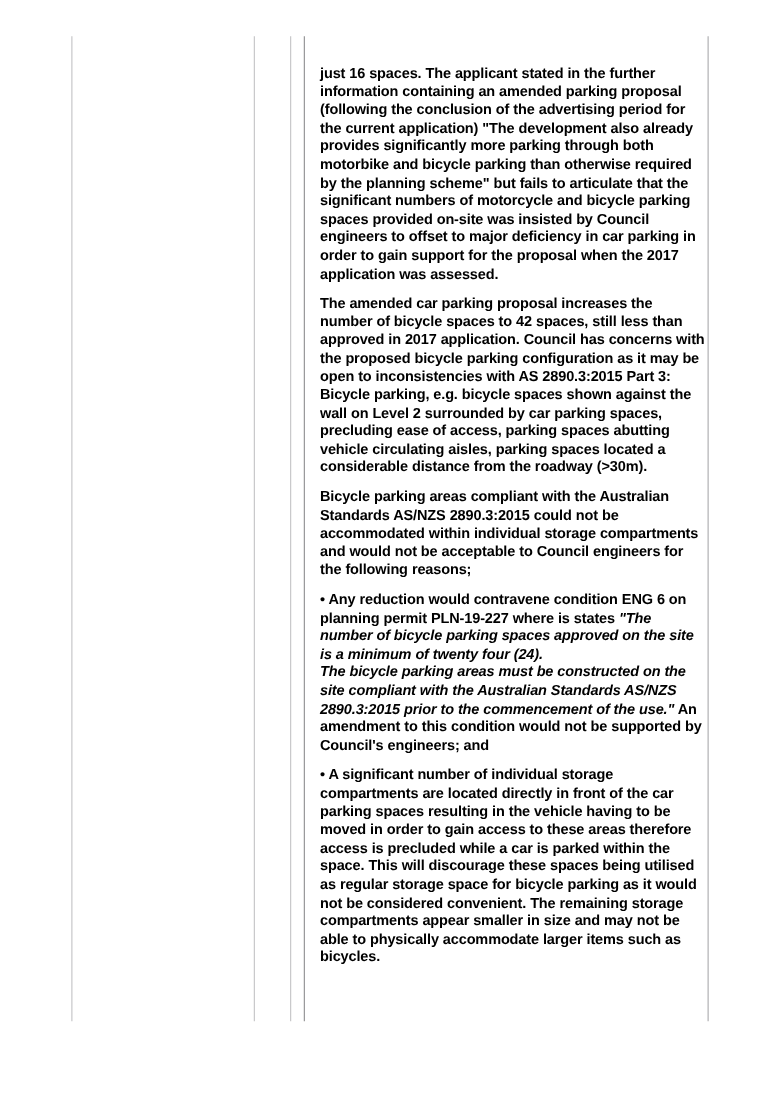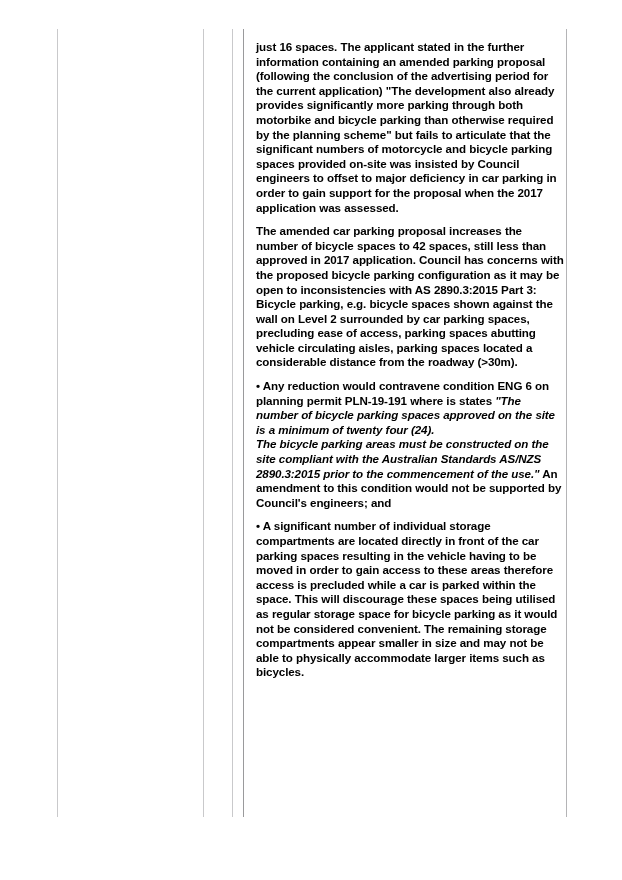--- a/index.html
+++ b/index.html
@@ -37,21 +37,21 @@
   .rule.r1 { left: 57px;  }
   .rule.r2 { left: 203px; }
   .rule.r3 { left: 232px; }
   .rule.r4 { left: 243px; background: #9a9a9c; }
   .rule.r5 { left: 566px; background: #b4b4b6; }
 
   
   .text-column {
     position: absolute;
     left: 256px;
-    top: 40px;
+    top: 52px;
     width: 310px;
   }
 
   .para {
     margin: 0 0 9px 0;
     font-size: 11.6px;
     line-height: 14.6px;
     font-weight: bold;
     color: #000000;
     letter-spacing: -0.1px;
@@ -77,21 +77,22 @@
   <div class="rule r3"></div>
   <div class="rule r4"></div>
   <div class="rule r5"></div>
 
   <div class="text-column">
 
     <p class="para">just 16 spaces. The applicant stated in the further information containing an amended parking proposal (following the conclusion of the advertising period for the current application) "The development also already provides significantly more parking through both motorbike and bicycle parking than otherwise required by the planning scheme" but fails to articulate that the significant numbers of motorcycle and bicycle parking spaces provided on-site was insisted by Council engineers to offset to major deficiency in car parking in order to gain support for the proposal when the 2017 application was assessed.</p>
 
     <p class="para">The amended car parking proposal increases the number of bicycle spaces to 42 spaces, still less than approved in 2017 application. Council has concerns with the proposed bicycle parking configuration as it may be open to inconsistencies with AS 2890.3:2015 Part 3: Bicycle parking, e.g. bicycle spaces shown against the wall on Level 2 surrounded by car parking spaces, precluding ease of access, parking spaces abutting vehicle circulating aisles, parking spaces located a considerable distance from the roadway (&gt;30m).</p>
 
+    <p class="para">Bicycle parking areas compliant with the Australian Standards AS/NZS 2890.3:2015 could not be accommodated within individual storage compartments and would not be acceptable to Council engineers for the following reasons;</p>
 
-    <p class="para"><span> • Any reduction would contravene condition ENG 6 on planning permit PLN-19-191 where is states </span><em class="nb">"The number of bicycle parking spaces approved on the site is a minimum of twenty four (24).
+    <p class="para"><span> • Any reduction would contravene condition ENG 6 on planning permit PLN-19-227 where is states </span><em class="nb">"The number of bicycle parking spaces approved on the site is a minimum of twenty four (24).
 The bicycle parking areas must be constructed on the site compliant with the Australian Standards AS/NZS 2890.3:2015 prior to the commencement of the use."</em><span> An amendment to this condition would not be supported by Council's engineers; and</span></p>
 
     <p class="para nb"> • A significant number of individual storage compartments are located directly in front of the car parking spaces resulting in the vehicle having to be moved in order to gain access to these areas therefore access is precluded while a car is parked within the space. This will discourage these spaces being utilised as regular storage space for bicycle parking as it would not be considered convenient. The remaining storage compartments appear smaller in size and may not be able
 to physically accommodate larger items such as bicycles.</p>
 
   </div>
 </div>
 
 </body></html>

